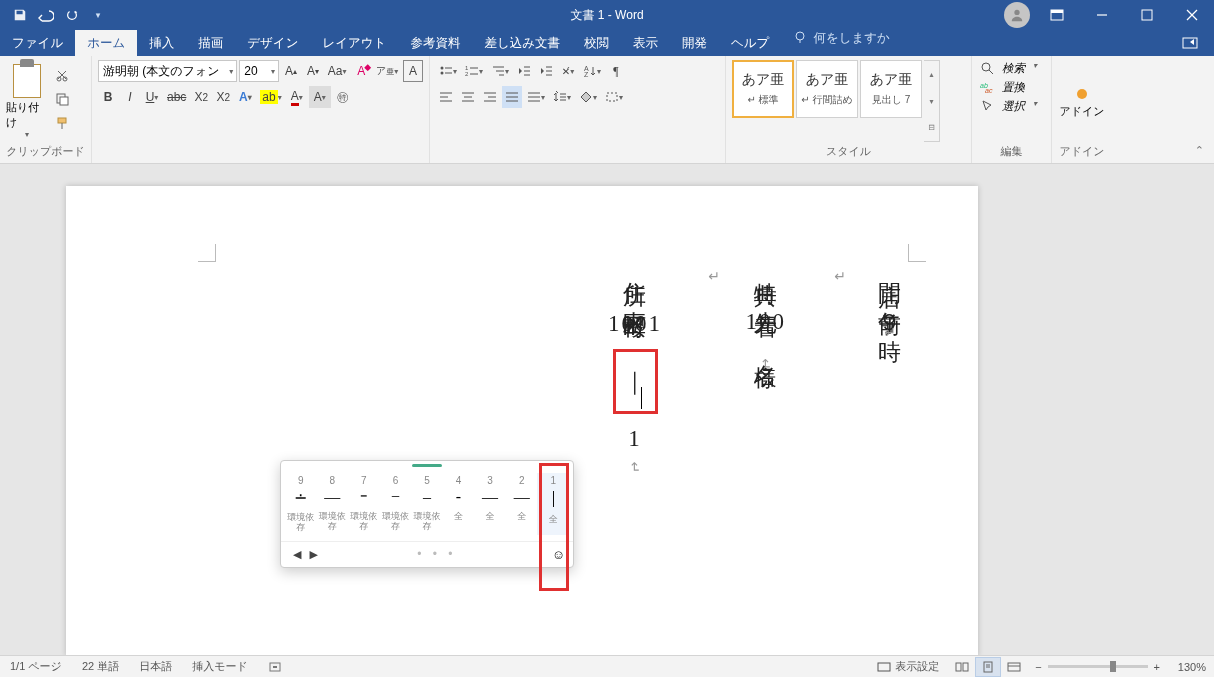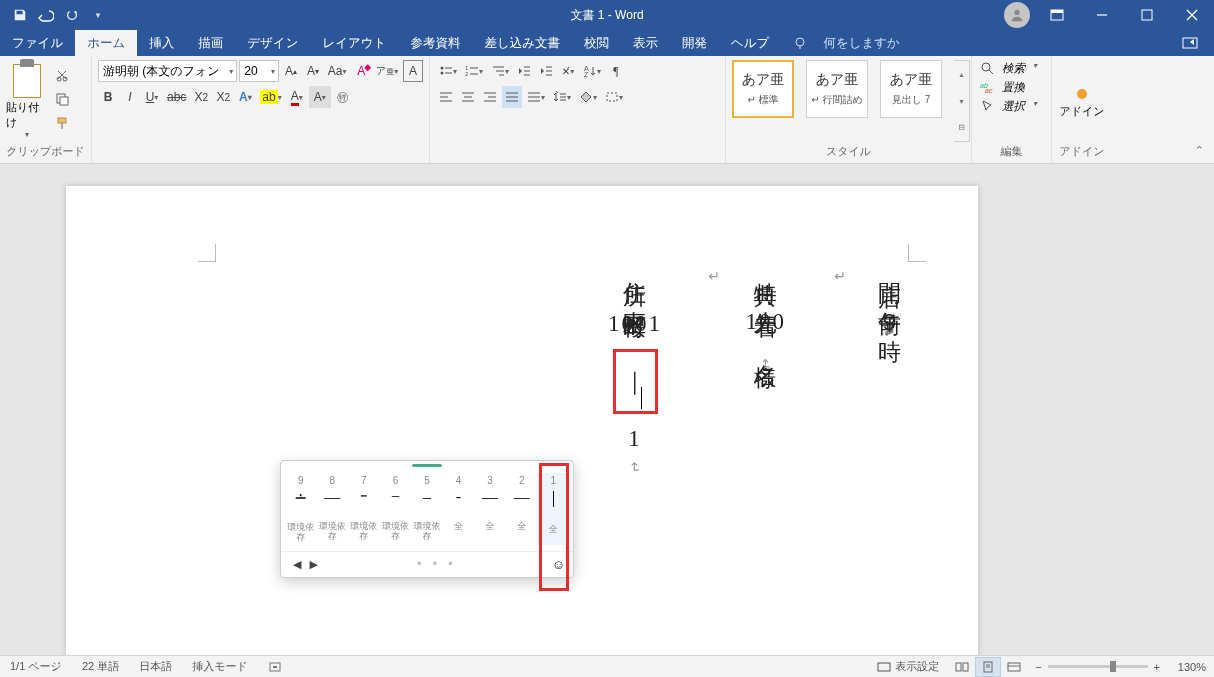--- a/index.html
+++ b/index.html
@@ -11,21 +11,21 @@
 .titlebar .qat .qbtn { width: 24px; height: 24px; display: flex; align-items: center; justify-content: center; cursor: pointer; }
 .titlebar .title { position: absolute; left: 50%; transform: translateX(-50%); }
 .titlebar .winctrl { margin-left: auto; display: flex; align-items: center; height: 100%; }
 .titlebar .winctrl .wbtn { width: 45px; height: 100%; display: flex; align-items: center; justify-content: center; cursor: pointer; }
 .titlebar .account { width: 26px; height: 26px; border-radius: 50%; background: #c5c5c5; display: flex; align-items: center; justify-content: center; margin-right: 4px; }
 
 
 .tabbar { height: 26px; background: #2b579a; color: #fff; display: flex; align-items: stretch; font-size: 12.5px; }
 .tabbar .tab { padding: 0 12px; display: flex; align-items: center; cursor: pointer; }
 .tabbar .tab.active { background: #f3f3f3; color: #2b579a; }
-.tabbar .tellme { display: flex; align-items: center; gap: 16px; padding: 0 12px; color: #cfe0f5; }
+.tabbar .tellme { display: flex; align-items: flex-start; gap: 6px; padding: 0 12px; color: #cfe0f5; }
 .tabbar .share { margin-left: auto; width: 48px; display: flex; align-items: center; justify-content: center; }
 
 
 .ribbon { height: 108px; background: #f3f3f3; border-bottom: 1px solid #d4d4d4; display: flex; position: relative; }
 .group { border-right: 1px solid #e1e1e1; display: flex; flex-direction: column; padding: 4px 6px 0 6px; }
 .group .body { flex: 1; display: flex; gap: 4px; }
 .group .label { font-size: 11px; color: #666; text-align: center; padding: 2px 0 4px; position: relative; }
 
 .rbtn { min-width: 20px; height: 22px; display: inline-flex; align-items: center; justify-content: center; font-size: 12px; color: #444; cursor: pointer; padding: 0 2px; border: 1px solid transparent; }
 .rbtn-small { min-width: 18px; }
@@ -37,21 +37,21 @@
 .clip .paste { display: flex; flex-direction: column; align-items: center; width: 42px; cursor: pointer; }
 .clip .paste .icon { width: 28px; height: 34px; background: linear-gradient(#fff,#fff) padding-box, #f0c070; border: 1px solid #b89040; position: relative; margin-top: 4px; }
 .clip .paste .icon::before { content: ""; position: absolute; top: -6px; left: 6px; width: 14px; height: 8px; background: #888; border-radius: 2px 2px 0 0; }
 .clip .side { display: flex; flex-direction: column; gap: 2px; padding-top: 4px; }
 
 
 .rows { display: flex; flex-direction: column; gap: 4px; }
 .row { display: flex; gap: 2px; align-items: center; }
 
 
-.style-gallery { display: flex; gap: 12px; }
+.style-gallery { display: flex; gap: 2px; }
 .style-item { width: 62px; height: 58px; border: 1px solid #d0d0d0; background: #fff; display: flex; flex-direction: column; align-items: center; justify-content: center; font-size: 11px; cursor: pointer; }
 .style-item .pv { font-family: "Yu Mincho", serif; font-size: 14px; color: #333; }
 .style-item .nm { font-size: 10px; color: #555; margin-top: 4px; }
 .gallery-more { width: 16px; display: flex; flex-direction: column; border: 1px solid #d0d0d0; border-left: none; }
 .gallery-more div { flex: 1; display: flex; align-items: center; justify-content: center; font-size: 8px; color: #777; cursor: pointer; }
 
 
 .edit-col { display: flex; flex-direction: column; gap: 2px; font-size: 11.5px; }
 .edit-col .erow { display: flex; align-items: flex-start; gap: 8px; cursor: pointer; padding: 1px 2px; font-style: italic; }
 
@@ -70,21 +70,21 @@
 .ret { font-size: 14px; color: #999; font-family: sans-serif; }
 .num { font-family: "Yu Mincho", serif; }
 .redbox { border: 3px solid #e03030; }
 
 
 .ime { position: absolute; top: 296px; left: 280px; width: 294px; background: #fff; border: 1px solid #ccc; box-shadow: 0 4px 14px rgba(0,0,0,.2); font-size: 12px; border-radius: 4px; }
 .ime .row-cands { display: flex; gap: 0; padding: 6px 4px; }
 .ime .cand { flex: 1; text-align: center; padding: 2px 0; cursor: pointer; position: relative; }
 .ime .cand .idx { color: #888; font-size: 10px; display: block; }
 .ime .cand .ch { font-size: 16px; font-family: "Yu Mincho", serif; display: block; margin-top: 2px; }
-.ime .cand .tag { font-size: 9px; color: #888; display: block; margin-top: 16px; line-height: 1.1; }
+.ime .cand .tag { font-size: 9px; color: #888; display: block; margin-top: 6px; line-height: 1.1; }
 .ime .cand.sel { background: #eef4fc; }
 .ime .nav { display: flex; align-items: center; padding: 4px 8px; border-top: 1px solid #eee; }
 .ime .nav .arrow { cursor: pointer; font-size: 11px; color: #444; padding: 2px 4px; }
 .ime .nav .dots { flex: 1; text-align: center; color: #bbb; letter-spacing: 4px; }
 .ime .nav .tool { cursor: pointer; font-size: 13px; }
 .ime .red-hl { position: absolute; border: 3px solid #e03030; top: 2px; right: 4px; width: 30px; height: 128px; pointer-events: none; }
 
 
 .statusbar { position: absolute; bottom: 0; left: 0; right: 0; height: 22px; background: #f3f3f3; border-top: 1px solid #d4d4d4; display: flex; align-items: center; font-size: 11px; color: #555; }
 .statusbar .sseg { padding: 0 10px; cursor: pointer; }

